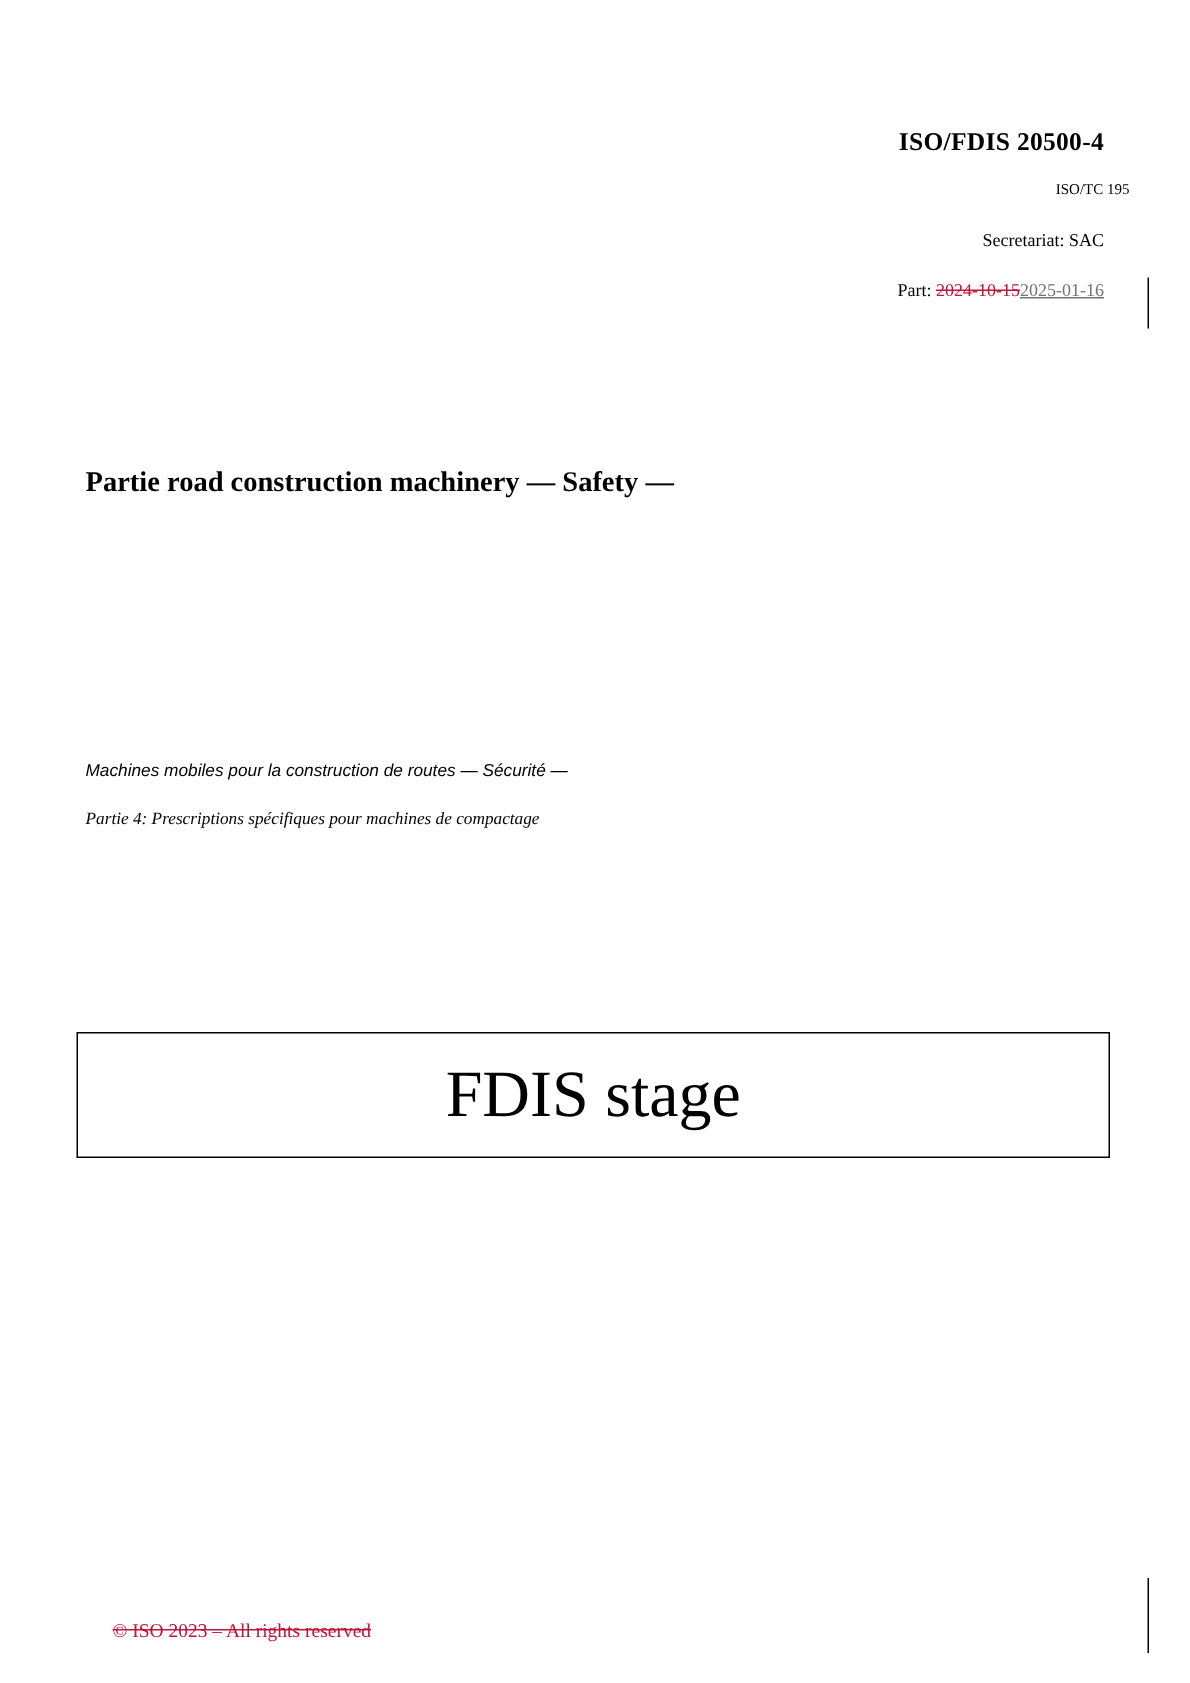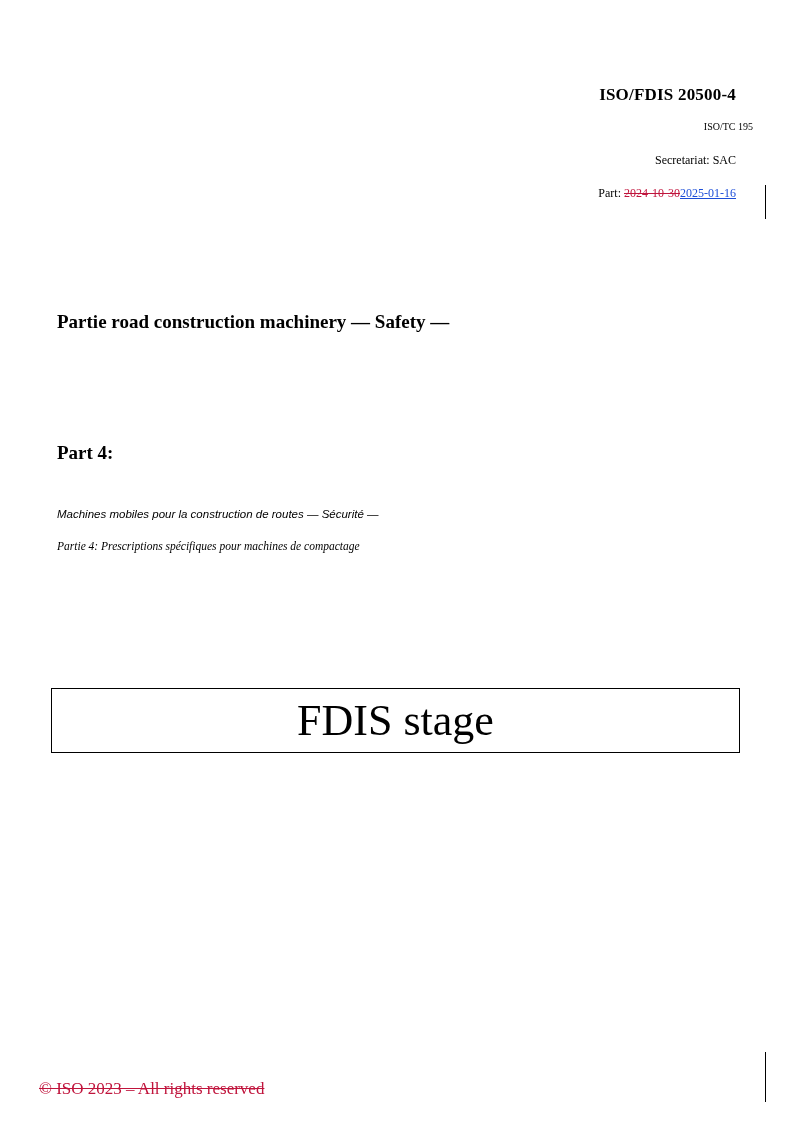--- a/index.html
+++ b/index.html
@@ -5,46 +5,45 @@
   html, body { margin: 0; padding: 0; background: #ffffff; }
   body { width: 793px; height: 1122px; position: relative; overflow: hidden;
          font-family: "DejaVu Serif", "Liberation Serif", serif; color: #000; }
   .abs { position: absolute; margin-top: 29px; }
   .right { text-align: right; }
   .doc-id { right: 57px; top: 56px; font-size: 17px; font-weight: bold; font-family: "Liberation Serif", serif; letter-spacing: 0.2px; }
   .tc { right: 40px; top: 92px; font-size: 10px; font-family: Liberation Serif, serif; }
   .secr { right: 57px; top: 124px; font-size: 12px; font-family: "Liberation Serif", serif; text-align: center; }
   .date { right: 57px; top: 157px; font-size: 12px; font-family: "Liberation Serif", serif; white-space: nowrap; }
   .del { color: #c0143c; text-decoration: line-through; }
-  .ins { color: #1d4ed8; text-decoration: underline; }
+  .ins { color: #737373; text-decoration: underline; }
   .change-bar { width: 1px; background: #000; }
   .title1 { left: 57px; top: 282px; font-size: 19px; font-weight: bold; font-family: "Liberation Serif", serif; }
   .part { left: 57px; top: 413px; font-size: 19px; font-weight: bold; font-family: "Liberation Serif", serif; line-height: 21px; }
   .fr1 { left: 57px; top: 479px; font-size: 11.5px; font-style: italic; font-family: Liberation Sans, sans-serif; }
   .fr2 { left: 57px; top: 511px; font-size: 11.5px; font-style: italic; font-family: "Liberation Serif", serif; }
-  .stage-box { left: 51px; top: 659px; width: 689px; height: 65px; border: 1px solid #000; box-sizing: border-box;
+  .stage-box { left: 51px; top: 659px; width: 689px; height: 84px; border: 1px solid #000; box-sizing: border-box;
                display: flex; align-items: center; justify-content: center; }
   .stage-text { font-size: 44px; font-family: "Liberation Serif", serif; line-height: 1; }
-  .copyright { left: 39px; top: 1050px; font-size: 17px; font-family: "Liberation Serif", serif; }
+  .copyright { left: 75px; top: 1050px; font-size: 13px; font-family: "Liberation Serif", serif; }
 </style>
 </head>
 <body>
 
 <div class="abs right doc-id">ISO/FDIS 20500-4</div>
 <div class="abs right tc">ISO/TC 195</div>
 <div class="abs right secr">Secretariat: SAC</div>
 <div class="abs right date">
-  <span>Part: </span><span class="del">2024-10-30</span><span class="ins">2025-01-16</span>
+  <span>Part: </span><span class="del">2024-10-15</span><span class="ins">2025-01-16</span>
 </div>
 <div class="abs change-bar" style="left:765px; top:156px; height:34px;"></div>
 
 <div class="abs title1">Partie road construction machinery — Safety —</div>
 
 <div class="abs part">
-  <div>Part 4:</div>
 </div>
 
 <div class="abs fr1">Machines mobiles pour la construction de routes — Sécurité —</div>
 <div class="abs fr2">Partie 4: Prescriptions spécifiques pour machines de compactage</div>
 
 <div class="abs stage-box">
   <span class="stage-text">FDIS stage</span>
 </div>
 
 <div class="abs copyright del">© ISO 2023 – All rights reserved</div>

